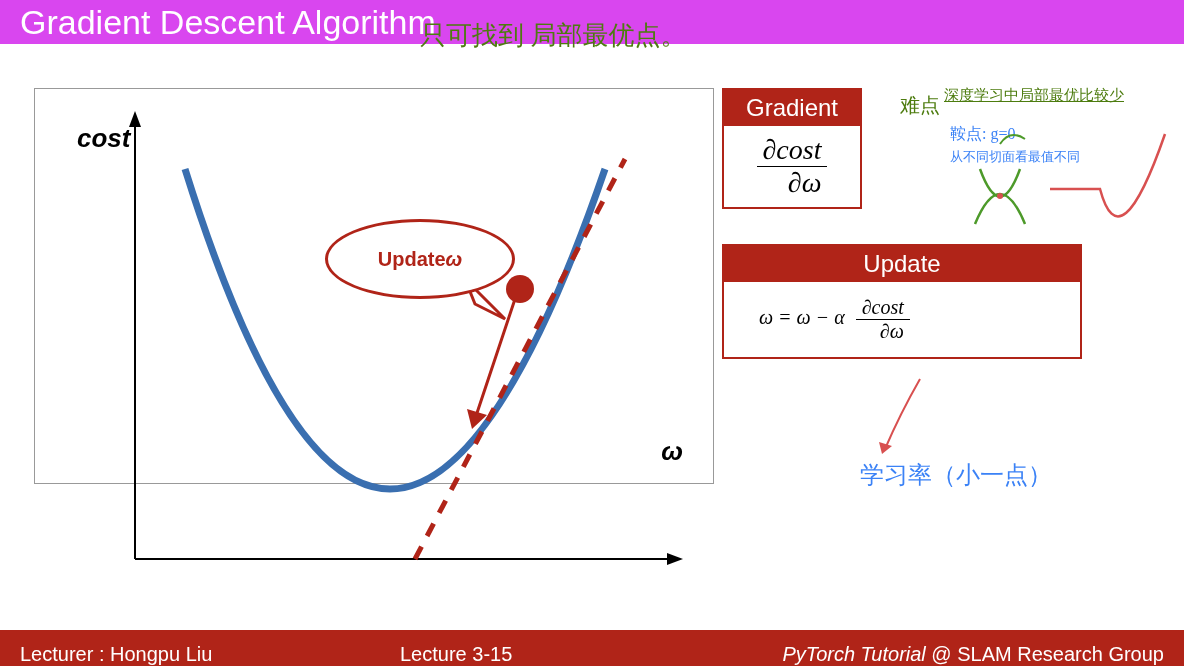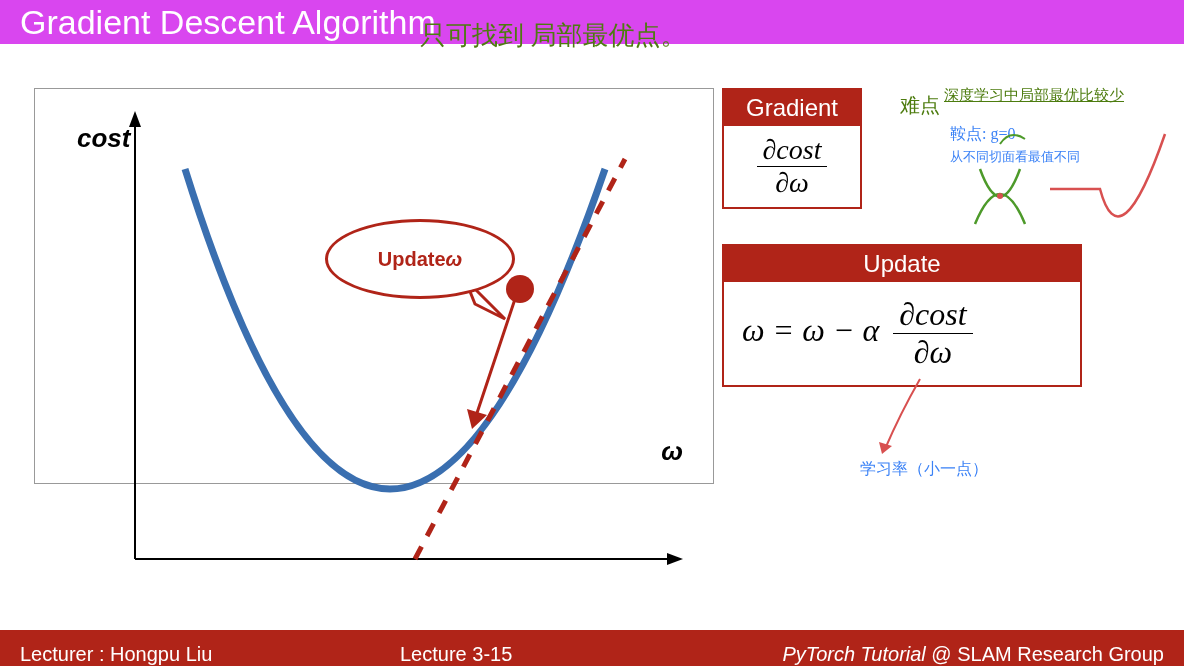--- a/index.html
+++ b/index.html
@@ -101,21 +101,21 @@
   }
   .card-body {
     padding: 8px 14px;
     font-family: "Cambria Math", "Times New Roman", serif;
     font-size: 28px;
     text-align: center;
   }
   .frac {
     display: inline-block;
     vertical-align: middle;
-    text-align: center;
+    text-align: right;
   }
   .frac .num { display: block; border-bottom: 1.5px solid #000; padding: 0 6px; }
   .frac .den { display: block; padding: 0 6px; }
   .hand-green {
     font-family: "Comic Sans MS", cursive;
     color: #4d7c0f;
     position: absolute;
   }
   .hand-red {
     font-family: "Comic Sans MS", cursive;
@@ -167,21 +167,21 @@
     <div class="card-body">
       <span class="frac">
         <span class="num ital">∂cost</span>
         <span class="den ital">∂ω</span>
       </span>
     </div>
   </div>
 
   <div class="card" style="left:722px; top:180px; width:360px;">
     <div class="card-header">Update</div>
-    <div class="card-body" style="font-size:32px; text-align:left; padding:14px 18px;">
+    <div class="card-body" style="font-size:20px; text-align:left; padding:14px 35px;">
       <span class="ital">ω = ω − α</span>
       <span class="frac" style="margin-left:6px;">
         <span class="num ital">∂cost</span>
         <span class="den ital">∂ω</span>
       </span>
     </div>
   </div>
 
   <span class="hand-green" style="left:900px; top:28px; font-size:20px;">难点</span>
   <span class="hand-green" style="left:944px; top:22px; font-size:15px; text-decoration: underline;">深度学习中局部最优比较少</span>
@@ -196,21 +196,21 @@
     <path d="M 50 55 Q 70 110 90 55" stroke="#4d9a2a" stroke-width="2.5" fill="none"></path>
     <circle cx="70" cy="82" r="3" fill="#d85050"></circle>
 
     <path d="M 120 75 L 170 75 Q 190 150 235 20" stroke="#d85050" stroke-width="2.5" fill="none"></path>
   </svg>
 
   <svg style="position:absolute; left:870px; top:310px;" width="120" height="90">
     <path d="M 50 5 Q 30 40 15 75" stroke="#d85050" stroke-width="2" fill="none"></path>
     <polygon points="12,80 9,68 22,72" fill="#d85050"></polygon>
   </svg>
-  <span class="hand-red" style="left:860px; top:395px; font-size:16px;">学习率（小一点）</span>
+  <span class="hand-red" style="left:860px; top:395px; font-size:24px;">学习率（小一点）</span>
 
 </div>
 
 <div class="footer">
   <div class="footer-left">Lecturer : Hongpu Liu</div>
   <div class="footer-center">Lecture 3-15</div>
   <div class="footer-right">
     <span>PyTorch Tutorial</span><span class="normal"> @ SLAM Research Group</span>
   </div>
 </div>

